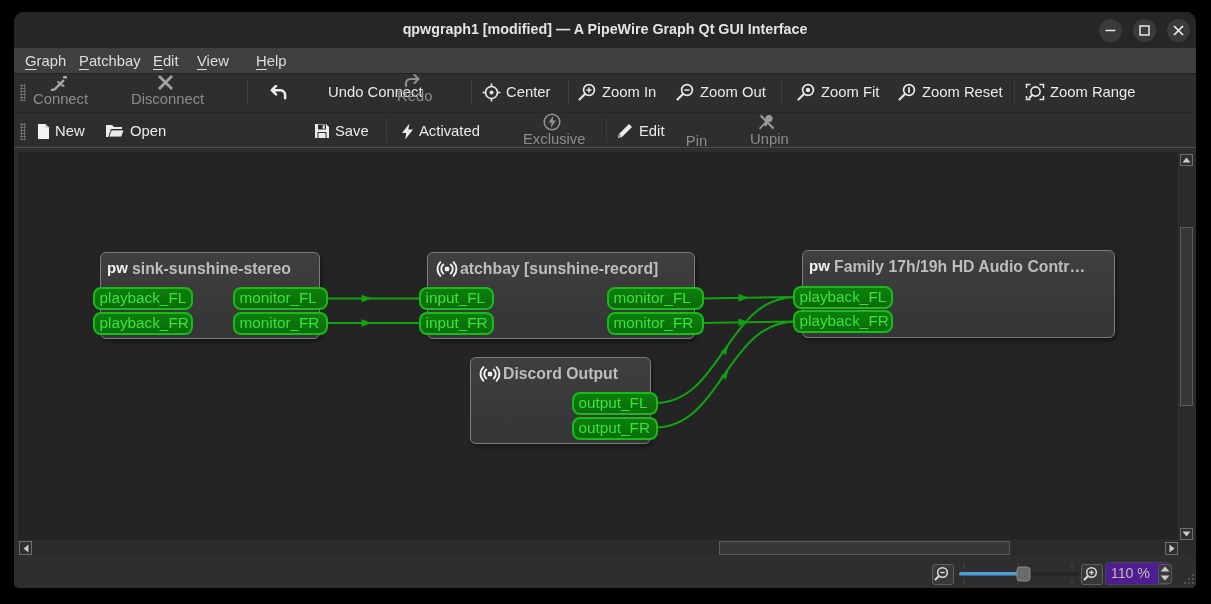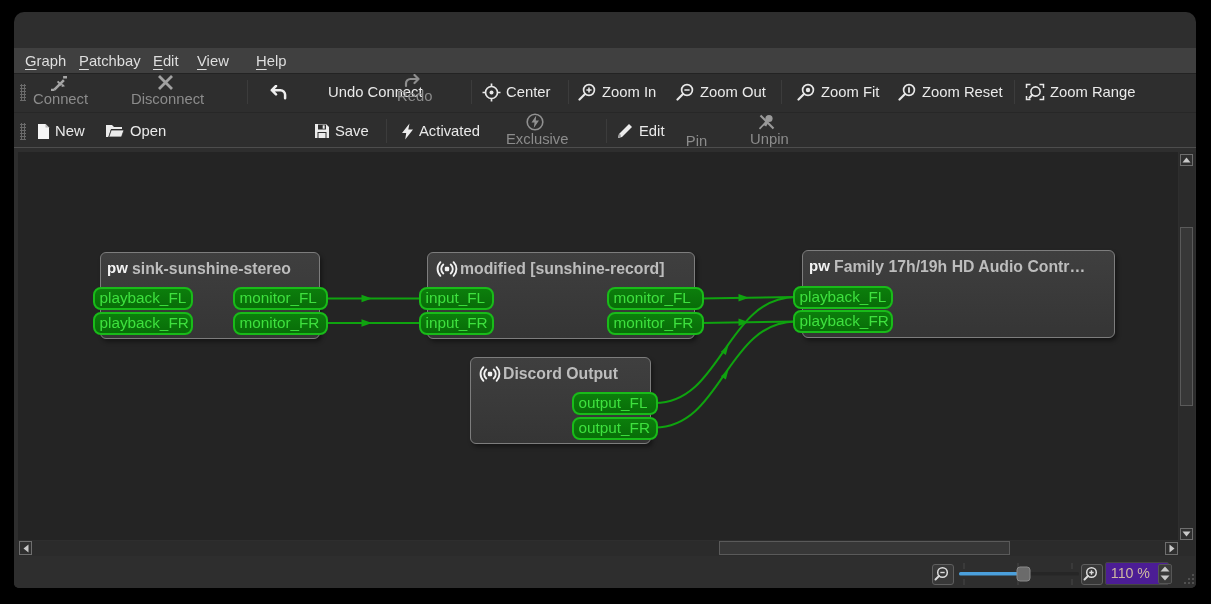--- a/index.html
+++ b/index.html
@@ -53,20 +53,38 @@
 .statusbar { position:absolute; left:0; top:544px; width:100%; height:32px; background:#2e2e2e; }
 .zbtn { position:absolute; top:8px; width:22px; height:21px; background:#383838;
   border:1px solid #5f5f5f; border-radius:3px; }
 .spin { position:absolute; left:1091px; top:6px; width:64px; height:23px; background:#4c1d95;
   border:1px solid #454545; border-radius:2px; color:#cdb9a0; font-size:14.2px;
   text-align:right; padding-right:18px; line-height:21px; }
 </style>
 </head>
 <body>
 <div class="window">
+  <div class="titlebar">
+    <div class="title">qpwgraph1 [modified] — A PipeWire Graph Qt GUI Interface</div>
+    <div class="winbtn" id="btnmin" style="left:1085px;">
+      <svg width="23" height="23">
+          <line x1="6.5" y1="11.5" x2="16.5" y2="11.5" stroke="#e8e8e8" stroke-width="1.6"></line>
+        </svg>
+    </div>
+    <div class="winbtn" id="btnmax" style="left:1119px;">
+      <svg width="23" height="23">
+          <rect x="7" y="7" width="9" height="9" fill="none" stroke="#e8e8e8" stroke-width="1.5"></rect>
+        </svg>
+    </div>
+    <div class="winbtn" id="btncls" style="left:1153px;">
+      <svg width="23" height="23">
+          <path d="M7 7 L16 16 M16 7 L7 16" stroke="#ededed" stroke-width="1.7"></path>
+        </svg>
+    </div>
+  </div>
   <div class="menubar">
     <span class="item" style="left:11px;"><u>G</u>raph</span>
     <span class="item" style="left:65px;"><u>P</u>atchbay</span>
     <span class="item" style="left:139px;"><u>E</u>dit</span>
     <span class="item" style="left:183px;"><u>V</u>iew</span>
     <span class="item" style="left:230px;margin-left:12px;"><u>H</u>elp</span>
   </div>
   <div class="toolbar" id="tb1">
     <div class="grip"></div>
     <div class="tbtn dis" style="left:19px;" id="tConnect">
@@ -179,21 +197,21 @@
         </svg>
       <span>Save</span>
       </div>
     <div class="sep" style="left:372px;"></div>
     <div class="tbtn" style="left:387px;" id="tActivated">
       <svg width="13" height="17" viewBox="0 0 13 17">
           <path d="M8.5 0.5 L1 10 h4.2 L4.2 16.5 L12 6.6 H7.3 z" fill="#ececec"></path>
         </svg>
       <span>Activated</span>
       </div>
-    <div class="tbtn dis" style="left:492px;" id="tExclusive">
+    <div class="tbtn dis" style="left:509px;" id="tExclusive">
       <svg width="18" height="18" viewBox="0 0 18 18">
           <circle cx="9" cy="9" r="7.8" stroke="#909090" stroke-width="1.6" fill="none"></circle>
           <path d="M10.2 2.5 L5.5 9.5 h3 L7.8 15 L13 7.5 h-3.2 z" fill="#909090"></path>
         </svg>
       <span>Exclusive</span>
       </div>
     <div class="sep" style="left:592px;"></div>
     <div class="tbtn" style="left:602px;" id="tEdit">
       <svg width="18" height="18" viewBox="0 0 18 18">
           <path d="M2 16 l1-4 L13 2 l3 3 L6 15 z" fill="#ececec"></path>
@@ -250,21 +268,21 @@
           </svg>
           <span>sink-sunshine-stereo</span>
         </div>
     </div>
     <div class="node" style="left:409px;top:100px;width:268px;height:87px;">
       <div class="ntitle">
           <svg width="26" height="18" viewBox="0 0 26 18">
             <rect x="10.8" y="6.8" width="4.4" height="4.4" rx="1.2" fill="#f2f2f2"></rect>
             <path d="M9.3 4.6 a5.7 5.7 0 0 0 0 8.8 M6.4 2.2 a9.6 9.6 0 0 0 0 13.6 M16.7 4.6 a5.7 5.7 0 0 1 0 8.8 M19.6 2.2 a9.6 9.6 0 0 1 0 13.6" stroke="#f2f2f2" stroke-width="1.9" fill="none" stroke-linecap="round"></path>
           </svg>
-          <span>modified [sunshine-record]</span>
+          <span>atchbay [sunshine-record]</span>
         </div>
     </div>
     <div class="node" style="left:784px;top:98px;width:313px;height:88px;">
       <div class="ntitle">
           <svg width="22" height="16" viewBox="0 0 22 16" style="margin-right:3px;">
             <text x="0" y="12" font-family="Liberation Sans" font-size="15" font-weight="bold" fill="#f2f2f2">pw</text>
           </svg>
           <span>Family 17h/19h HD Audio Contr…</span>
         </div>
     </div>

